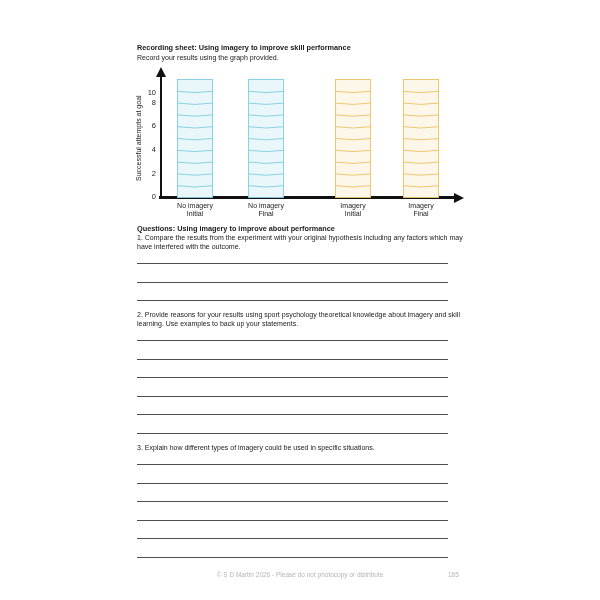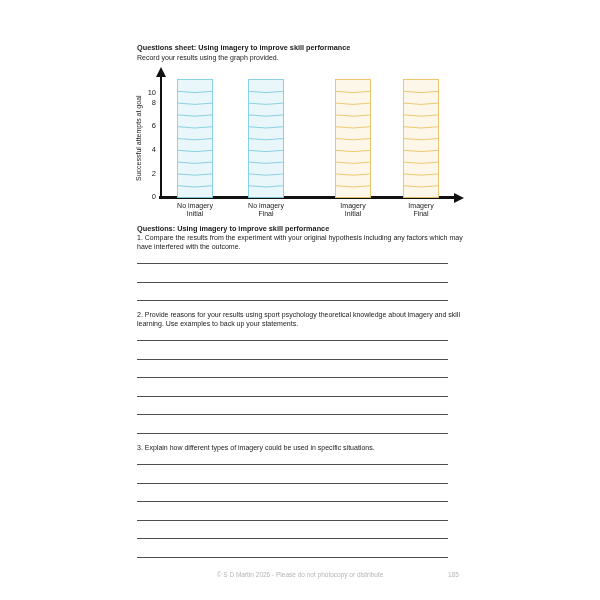--- a/index.html
+++ b/index.html
@@ -37,21 +37,21 @@
   
   .footer-copy { position:absolute; left:50%; transform:translateX(-50%); top:571px;
     font-size:6.5px; color:#b5b5b5; white-space:nowrap; }
   .footer-page { position:absolute; left:448px; top:571px; font-size:6.5px; color:#b5b5b5; }
 </style>
 </head>
 <body>
 
 <div class="page">
 
-  <div class="title">Questions sheet: Using imagery to improve skill performance</div>
+  <div class="title">Recording sheet: Using imagery to improve skill performance</div>
   <div class="subtitle">Record your results using the graph provided.</div>
 
   <div class="chart">
     <div class="y-label">Successful attempts at goal</div>
     <div id="yticks">
         <div class="ytick" style="top: 74.2px; margin-top: 14px;">10</div>
         <div class="ytick" style="top: 97.8px;">8</div>
         <div class="ytick" style="top: 121.4px;">6</div>
         <div class="ytick" style="top: 145px;">4</div>
         <div class="ytick" style="top: 168.6px;">2</div>
@@ -125,21 +125,21 @@
           <div>Initial</div>
         </div>
         <div class="xlabel" style="left: 421px;">
           <div>Imagery</div>
           <div>Final</div>
         </div>
       </div>
   </div>
 
   <div class="questions">
-    <div class="q-heading">Questions: Using imagery to improve skill performance</div>
+    <div class="q-heading">Questions: Using imagery to improve about performance</div>
     <div id="question-blocks">
         <div class="q-block">
           <div class="q-text">1. Compare the results from the experiment with your original hypothesis including any factors which may have interfered with the outcome.</div>
           <div class="answer-line first"></div>
           <div class="answer-line"></div>
           <div class="answer-line"></div>
         </div>
         <div class="q-block">
           <div class="q-text">2. Provide reasons for your results using sport psychology theoretical knowledge about imagery and skill learning. Use examples to back up your statements.</div>
           <div class="answer-line first"></div>

